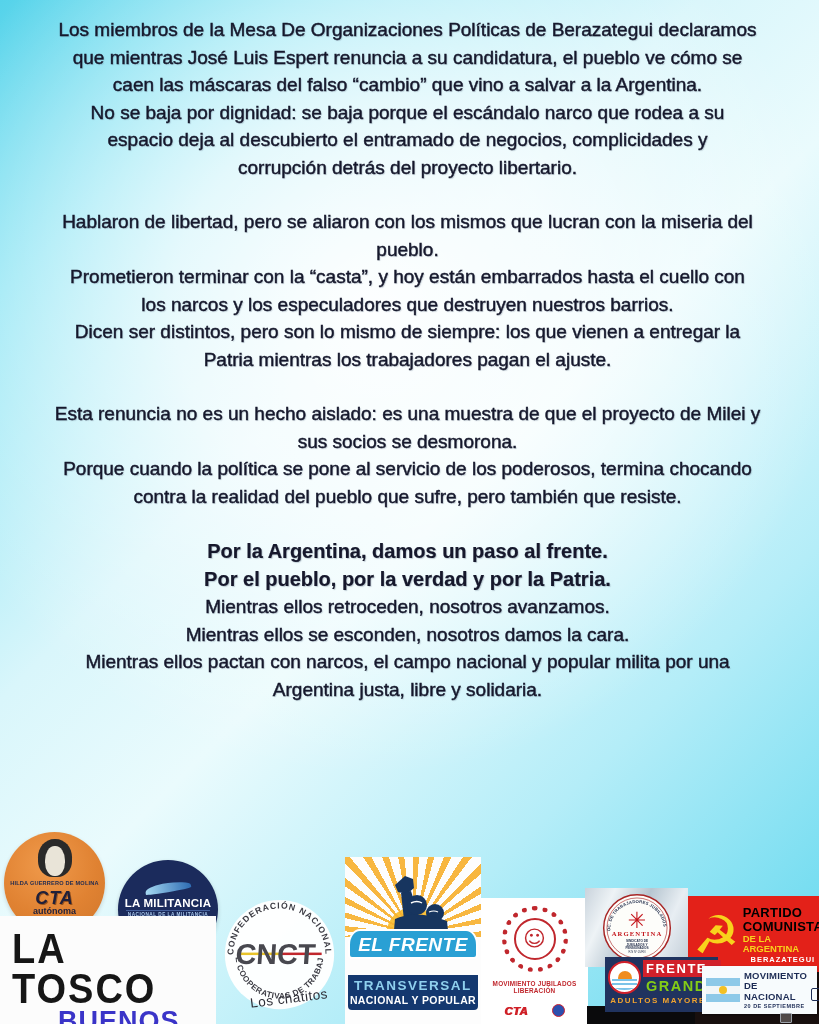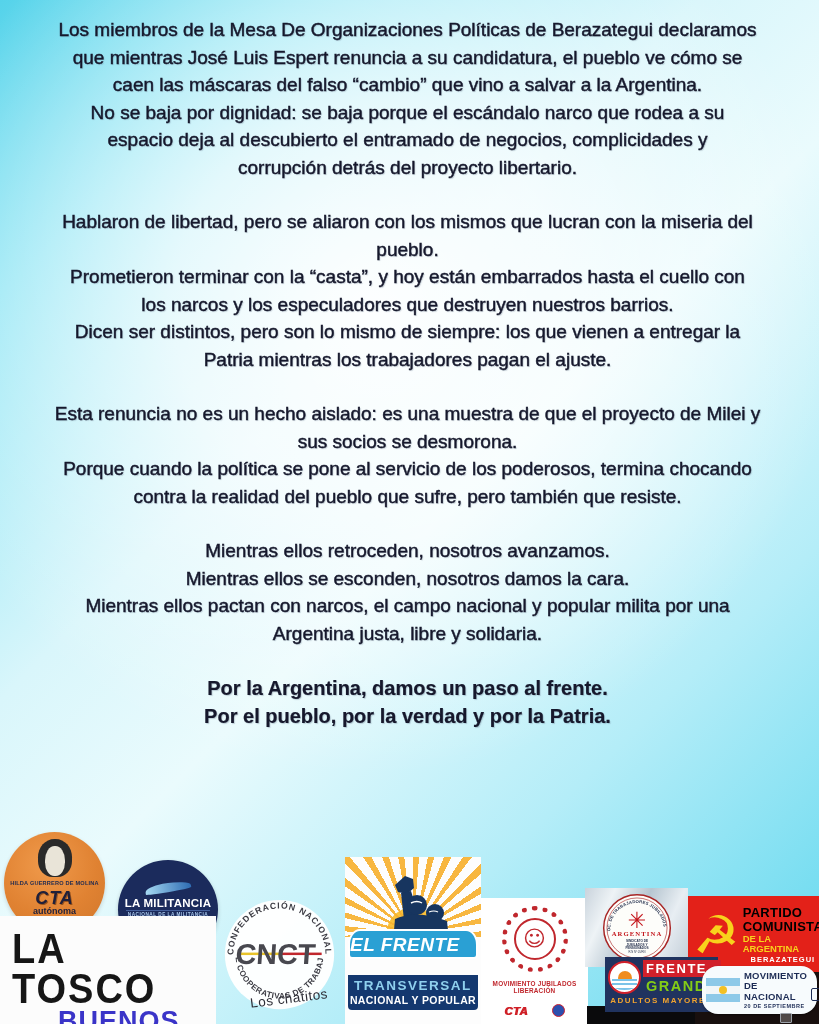--- a/index.html
+++ b/index.html
@@ -54,21 +54,21 @@
   .cnct-tag{position:absolute;left:28px;top:94px;font-size:13.5px;font-weight:500;color:#2d2d36;
     transform:rotate(-7deg);letter-spacing:.5px;}
   
   .el-frente{left:345px;top:857px;width:136px;height:167px;background:#fdfdfd;overflow:hidden;}
   .sun-zone{position:relative;height:80px;overflow:hidden;
     background:
       repeating-conic-gradient(from -88deg at 50% 96%, rgba(247,177,48,.92) 0deg 4.5deg, rgba(255,255,255,0) 4.5deg 11deg),
       radial-gradient(circle at 50% 96%, #f9c23c 0 26px, rgba(255,255,255,0) 27px);}
   .sun-zone svg{position:absolute;left:50%;bottom:-4px;transform:translateX(-50%);}
   .band1{position:relative;margin:-8px 3px 0;background:#2aa0d4;border:2px solid #fff;
-    border-radius:12px 12px 4px 4px/16px 16px 4px 4px;text-align:left;
+    border-radius:12px 12px 4px 4px/16px 16px 4px 4px;text-align:center;
     color:#fff;font-size:19px;font-weight:900;font-style:italic;letter-spacing:.5px;padding:3px 0 1px;}
   .band2{margin:16px 3px;background:#14386f;text-align:center;padding:3px 0 4px;border-radius:0 0 4px 4px;}
   .transversal{color:#8fd0ee;font-size:13.5px;font-weight:900;letter-spacing:1.5px;}
   .nacional{color:#fff;font-size:10.5px;font-weight:900;letter-spacing:.4px;margin-top:1px;}
   .water{height:20px;margin-top:2px;background:linear-gradient(#c4eaf6,#8ed4ec);
     display:flex;align-items:center;justify-content:center;}
   .cta-mini{background:#d41f26;color:#fff;font-size:8px;font-weight:900;font-style:italic;
     padding:1px 7px;border-radius:2px;letter-spacing:1px;}
   
   .mjl{left:481px;top:898px;width:107px;height:126px;background:#fff;display:flex;flex-direction:column;
@@ -103,21 +103,21 @@
   .fg-sun{position:absolute;left:8px;top:8px;width:14px;height:14px;border-radius:50%;background:#f08c1e;}
   .fg-wave{position:absolute;left:2px;right:2px;top:16px;height:11px;
     background:repeating-linear-gradient(#7cc3e8 0 2px,#fff 2px 4.5px);border-radius:0 0 50% 50%;}
   .fg-text{flex:1;margin-top:3px;}
   .fg-frente{background:#d1202a;color:#fff;font-size:13px;font-weight:900;letter-spacing:1.5px;padding:1px 3px;}
   .fg-grande{color:#84cc16;font-size:14.5px;font-weight:900;letter-spacing:1.5px;padding:1px 3px 0;}
   .fg-bottom{text-align:center;color:#f0a32f;font-size:8px;font-weight:800;letter-spacing:1.5px;padding-top:2px;}
   
   .black-strip{left:587px;top:1006px;width:232px;height:18px;background:#0a0a0c;}
   .dark-back{left:695px;top:972px;width:124px;height:52px;background:#180f0e;}
-  .mj20{left:702px;top:966px;width:115px;height:48px;background:#f7fbfd;border-radius:16px;
+  .mj20{left:702px;top:966px;width:115px;height:48px;background:#f7fbfd;border-radius:0;
     display:flex;align-items:center;padding:4px 4px;box-sizing:border-box;gap:4px;
     box-shadow:0 1px 2px rgba(0,0,0,.4);}
   .arg-flag{width:34px;height:24px;flex:0 0 auto;position:relative;
     background:linear-gradient(#8ec9e8 0 33%,#f2f6f8 33% 67%,#8ec9e8 67%);}
   .arg-flag::after{content:"";position:absolute;left:13px;top:8px;width:8px;height:8px;border-radius:50%;background:#f3c023;}
   .mj20-col{line-height:1.1;}
   .mj20-l1,.mj20-l2{color:#1d2c55;font-size:9.5px;font-weight:900;letter-spacing:.2px;}
   .mj20-l3{color:#1d2c55;font-size:5.5px;font-weight:700;letter-spacing:.5px;margin-top:1px;}
   .radio-icon{width:13px;height:11px;border:1.5px solid #1d2c55;border-radius:2px;position:relative;flex:0 0 auto;margin-top:8px;}
   .radio-icon::before{content:"";position:absolute;right:-4px;top:-7px;width:7px;height:7px;
@@ -139,26 +139,26 @@
     <div class="para">Hablaron de libertad, pero se aliaron con los mismos que lucran con la miseria del
 pueblo.
 Prometieron terminar con la “casta”, y hoy están embarrados hasta el cuello con
 los narcos y los especuladores que destruyen nuestros barrios.
 Dicen ser distintos, pero son lo mismo de siempre: los que vienen a entregar la
 Patria mientras los trabajadores pagan el ajuste.</div>
     <div class="para">Esta renuncia no es un hecho aislado: es una muestra de que el proyecto de Milei y
 sus socios se desmorona.
 Porque cuando la política se pone al servicio de los poderosos, termina chocando
 contra la realidad del pueblo que sufre, pero también que resiste.</div>
+    <div class="para para-bold">Por la Argentina, damos un paso al frente.
+Por el pueblo, por la verdad y por la Patria.</div>
     <div class="para">Mientras ellos retroceden, nosotros avanzamos.
 Mientras ellos se esconden, nosotros damos la cara.
 Mientras ellos pactan con narcos, el campo nacional y popular milita por una
 Argentina justa, libre y solidaria.</div>
-    <div class="para para-bold">Por la Argentina, damos un paso al frente.
-Por el pueblo, por la verdad y por la Patria.</div>
   </div>
 
   <div class="logo cta-hilda">
     <div class="face">
         <div class="hair"></div>
         <div class="skin"></div>
       </div>
     <div class="hilda-name">HILDA GUERRERO DE MOLINA</div>
     <div class="cta-big">CTA</div>
     <div class="cta-aut">autónoma</div>

